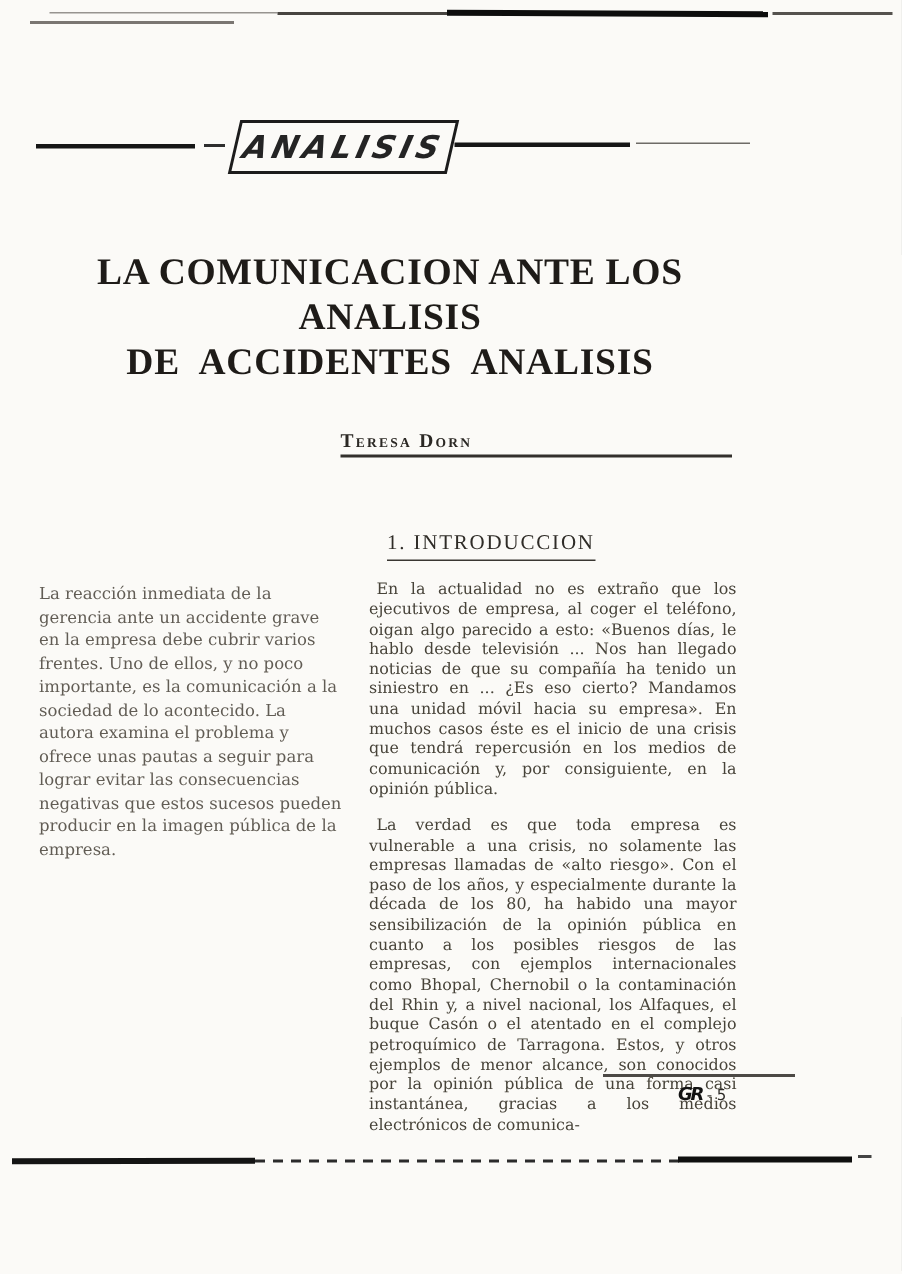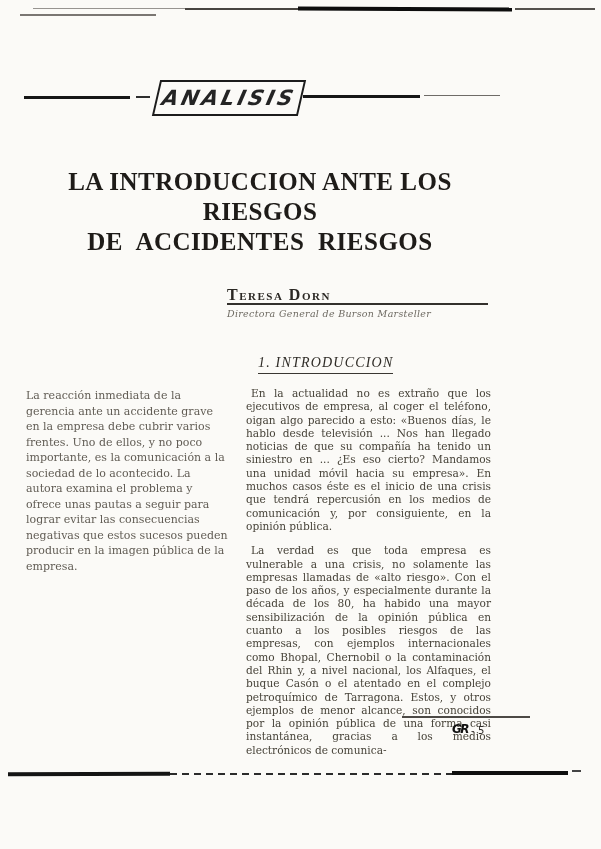--- a/index.html
+++ b/index.html
@@ -38,33 +38,33 @@
   
   .title{
     position:absolute;left:8px;top:167px;width:504px;text-align:center;
     font-family:"Liberation Serif", serif;font-weight:bold;
     font-size:25px;line-height:30px;color:#1e1b18;letter-spacing:.5px;
   }
   .title .l2{word-spacing:7px;}
   
   .author-name{
     position:absolute;left:227px;top:286px;
-    font-variant:small-caps;font-size:16px;letter-spacing:1.5px;color:#2b2824;
+    font-variant:small-caps;font-size:13px;letter-spacing:1.5px;color:#2b2824;
     font-family:"Liberation Serif", serif;font-weight:bold;
   }
   .author-rule{left:227px;top:303px;width:261px;height:2px;background:#33302c;}
   .author-role{
     position:absolute;left:227px;top:308px;
     font-style:italic;font-size:9.5px;color:#6e6a62;letter-spacing:.3px;
   }
   
   .section-heading{
     position:absolute;left:258px;top:355px;
     font-family:"Liberation Serif", serif;font-size:14px;letter-spacing:1.2px;
-    color:#2f2c27;border-bottom:1.5px solid #3a3732;padding-bottom:2px;font-style:italic;
+    color:#2f2c27;border-bottom:1.5px solid #3a3732;padding-bottom:2px;
   }
   
   .abstract{
     position:absolute;left:26px;top:388px;width:203px;
     font-size:11px;line-height:15.5px;color:#615c54;
   }
   
   .main-col{
     position:absolute;left:246px;top:387px;width:245px;
     font-size:10.6px;line-height:13.3px;color:#474339;text-align:justify;
@@ -97,27 +97,26 @@
 
   <div class="rule banner-line-left"></div>
   <div class="rule banner-dash"></div>
   <div class="banner-box">
     <span class="banner-text">ANALISIS</span>
   </div>
   <div class="rule banner-line-right"></div>
   <div class="rule banner-line-right2"></div>
 
   <div class="title">
-    <div class="l1">LA INTRODUCCION ANTE LOS RIESGOS</div>
-    <div class="l2">DE ACCIDENTES RIESGOS</div>
+    <div class="l1">LA COMUNICACION ANTE LOS ANALISIS</div>
+    <div class="l2">DE ACCIDENTES ANALISIS</div>
   </div>
 
   <div class="author-name">Teresa Dorn</div>
   <div class="rule author-rule"></div>
-  <div class="author-role">Directora General de Burson Marsteller</div>
 
   <div class="section-heading">1. INTRODUCCION</div>
 
   <div class="abstract">La reacción inmediata de la gerencia ante un accidente grave en la empresa debe cubrir varios frentes. Uno de ellos, y no poco importante, es la comunicación a la sociedad de lo acontecido. La autora examina el problema y ofrece unas pautas a seguir para lograr evitar las consecuencias negativas que estos sucesos pueden producir en la imagen pública de la empresa.</div>
 
   <div class="main-col">
     <p><span>En la actualidad no es extraño que los ejecutivos de empresa, al coger el teléfono, oigan algo parecido a esto: </span><span class="q">«Buenos días, le hablo desde televisión ... Nos han llegado noticias de que su compañía ha tenido un siniestro en ... ¿Es eso cierto? Mandamos una unidad móvil hacia su empresa».</span><span> En muchos casos éste es el inicio de una crisis que tendrá repercusión en los medios de comunicación y, por consiguiente, en la opinión pública.</span></p>
     <p>La verdad es que toda empresa es vulnerable a una crisis, no solamente las empresas llamadas de «alto riesgo». Con el paso de los años, y especialmente durante la década de los 80, ha habido una mayor sensibilización de la opinión pública en cuanto a los posibles riesgos de las empresas, con ejemplos internacionales como Bhopal, Chernobil o la contaminación del Rhin y, a nivel nacional, los Alfaques, el buque Casón o el atentado en el complejo petroquímico de Tarragona. Estos, y otros ejemplos de menor alcance, son conocidos por la opinión pública de una forma casi instantánea, gracias a los medios electrónicos de comunica-</p>
   </div>
 

